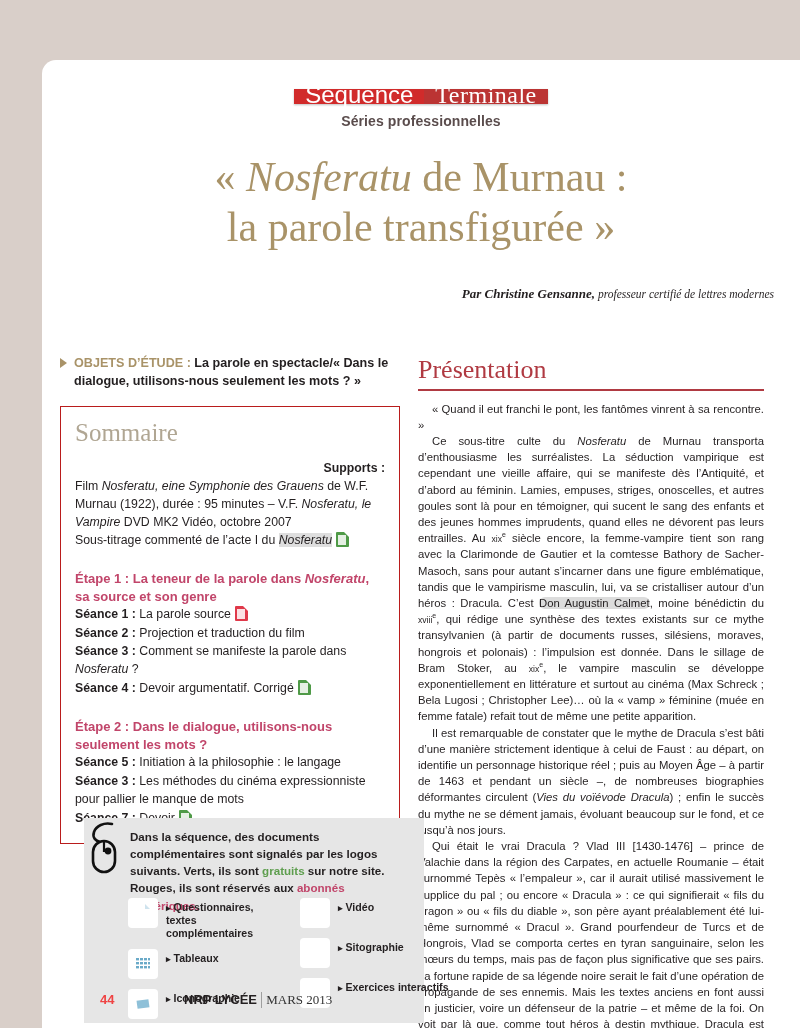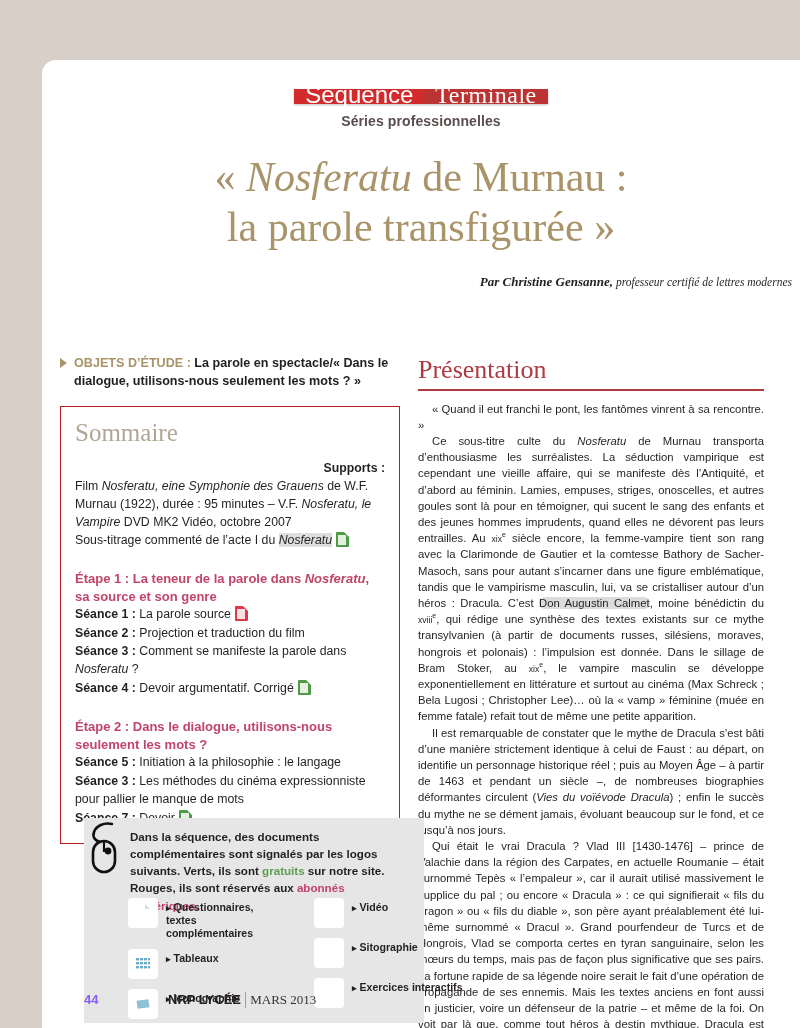--- a/index.html
+++ b/index.html
@@ -45,23 +45,23 @@
     text-align:center;
     font-family:"Liberation Serif", serif;
     color:#a99368;
     font-size:42px;
     line-height:1.18;
     font-weight:400;
   }
   .main-title em{ font-style:italic; }
 
   .byline{
-    margin-top:22px;
+    margin-top:34px;
     text-align:right;
-    padding-right:8px;
+    padding-right:26px;
     font-family:"Liberation Serif", serif;
     font-size:12px;
     color:#231f20;
   }
   .byline b{ font-weight:700; font-style:italic; font-size:13px;}
   .byline i{ font-style:italic; font-size:11.5px;}
 
   
   .cols{
     position:absolute;
@@ -159,21 +159,21 @@
     font-size:11.6px; line-height:1.48; font-weight:700; color:#231f20;
   }
   .legend .green{ color:#5e9e4e; }
   .legend .pink{ color:#c1456a; }
 
   .logos{
     position:absolute; left:44px; top:80px; right:4px;
   }
   .logo-col{ position:absolute; top:0; }
   .logo-col.c1{ left:0; width:150px; }
-  .logo-col.c2{ left:186px; width:150px; }
+  .logo-col.c2{ left:172px; width:150px; }
   .logo-row{ position:relative; margin-bottom:10px; min-height:30px; }
   .logo-box{
     position:absolute; left:0; top:0;
     width:30px;height:30px; border-radius:4px;
     background:#ffffff;
   }
   .logo-lab{
     display:block;
     margin-left:38px;
     font-size:10.6px; font-weight:700; color:#231f20;
@@ -206,21 +206,21 @@
 
   
   .footer{
     position:absolute;
     left:42px; bottom:20px; width:500px;
     font-family:"Liberation Serif", serif;
   }
   .footer .pg-no{
     display:inline-block; width:84px;
     font-family:"Liberation Sans",sans-serif;
-    font-weight:700; font-size:13px; color:#8b5cf6;
+    font-weight:700; font-size:13px; color:#ef4444;padding-left:16px;
   }
   .footer .mag{ font-family:"Liberation Sans",sans-serif; font-weight:700; font-size:13px; color:#231f20;}
   .footer .sep{ color:#8d8d8d; padding:0 3px; }
   .footer .date{ font-size:13px; color:#333; }
 </style>
 </head>
 <body>
 
 <div id="page">
 

